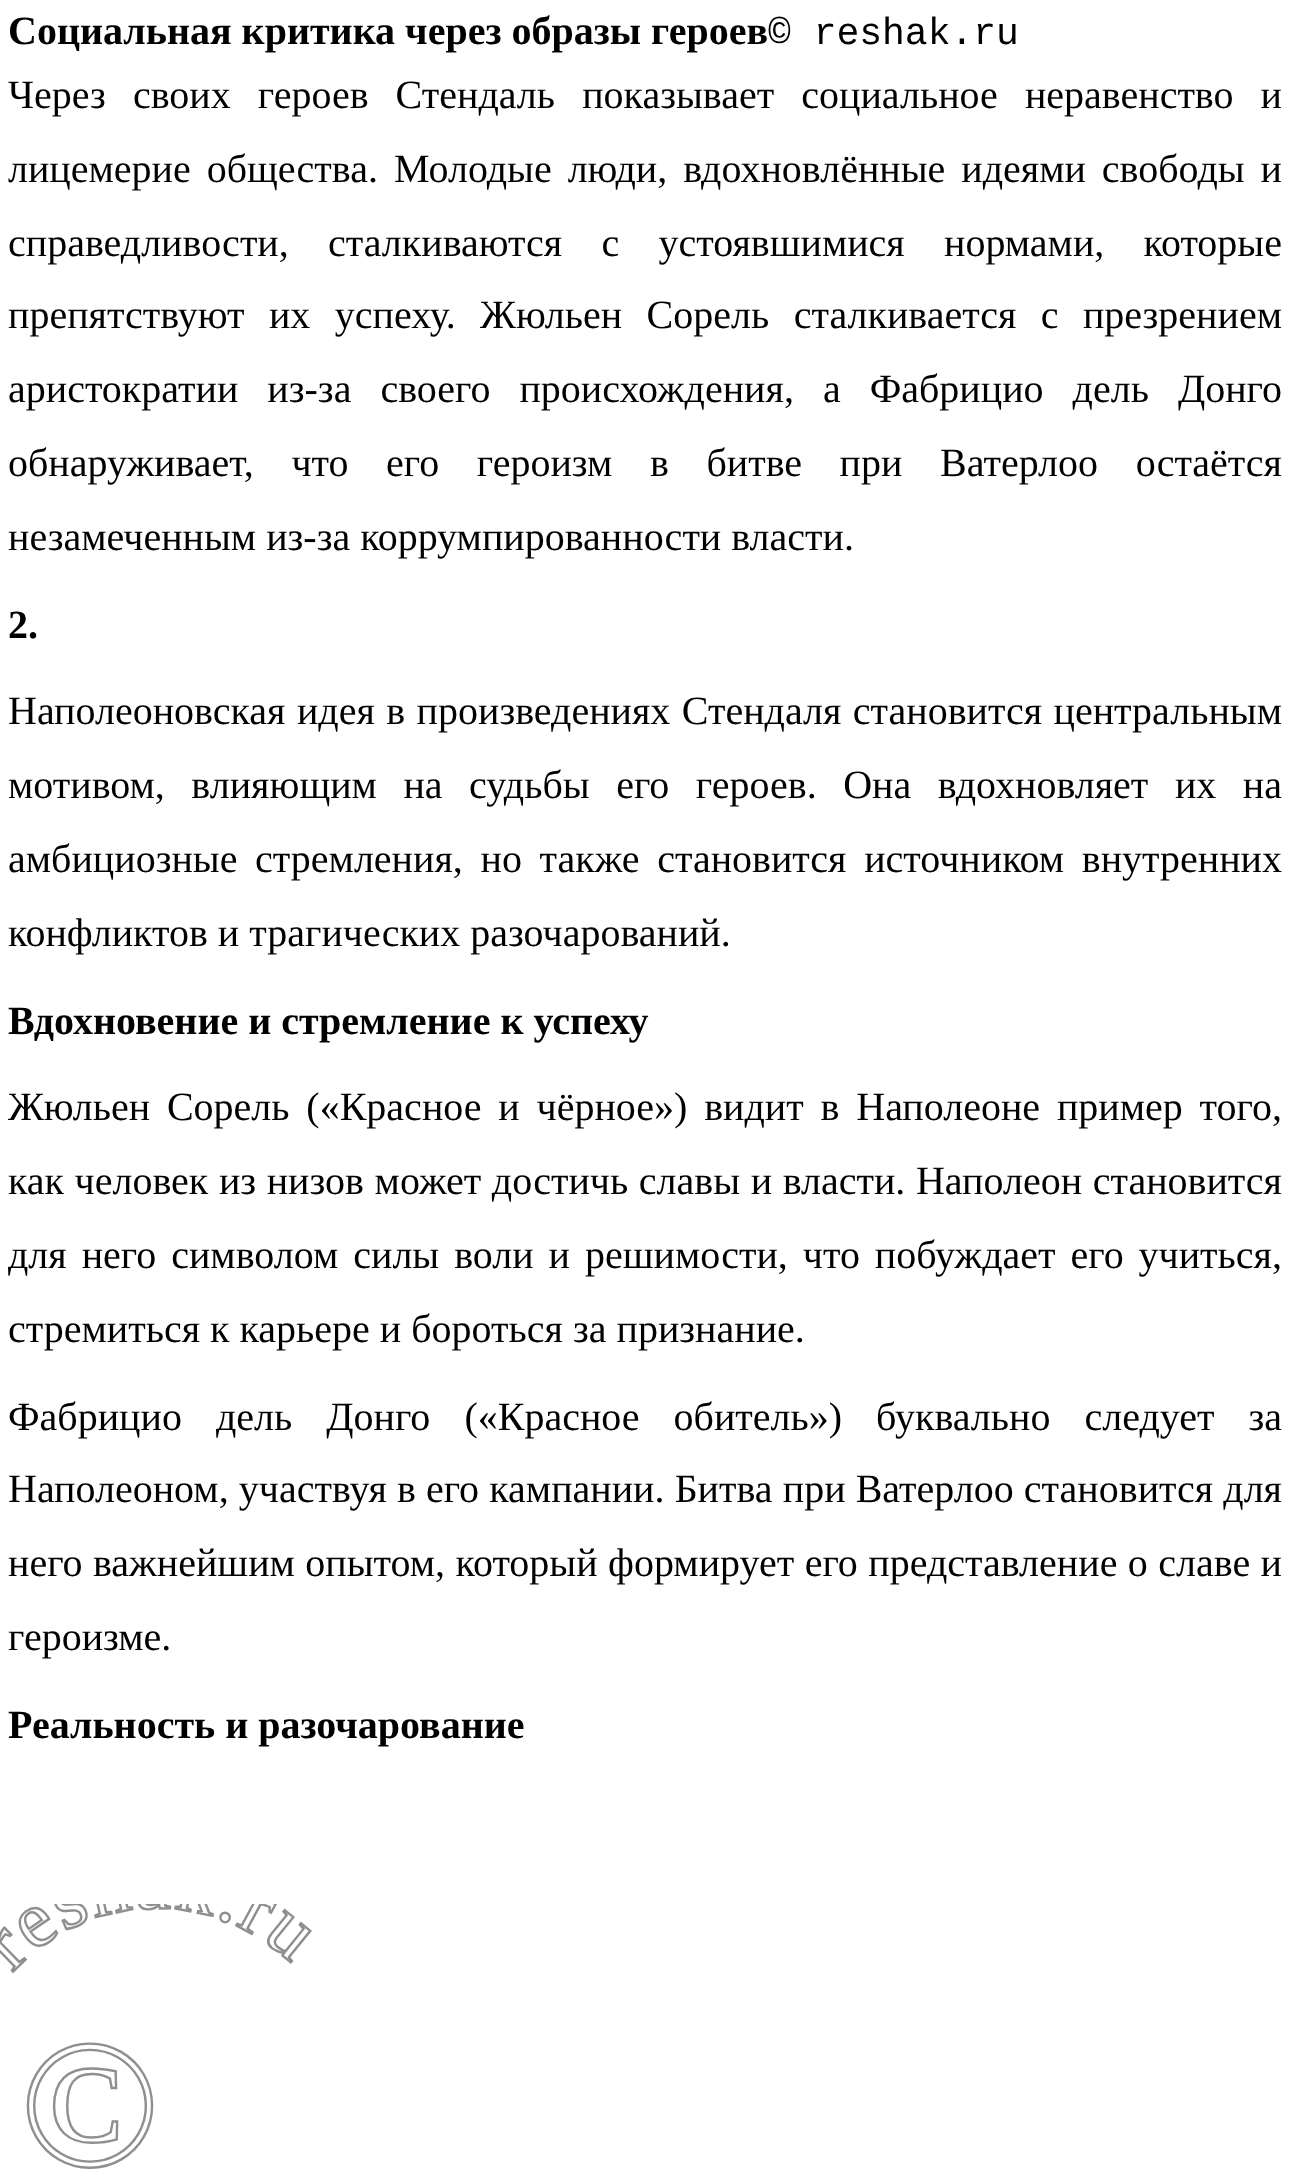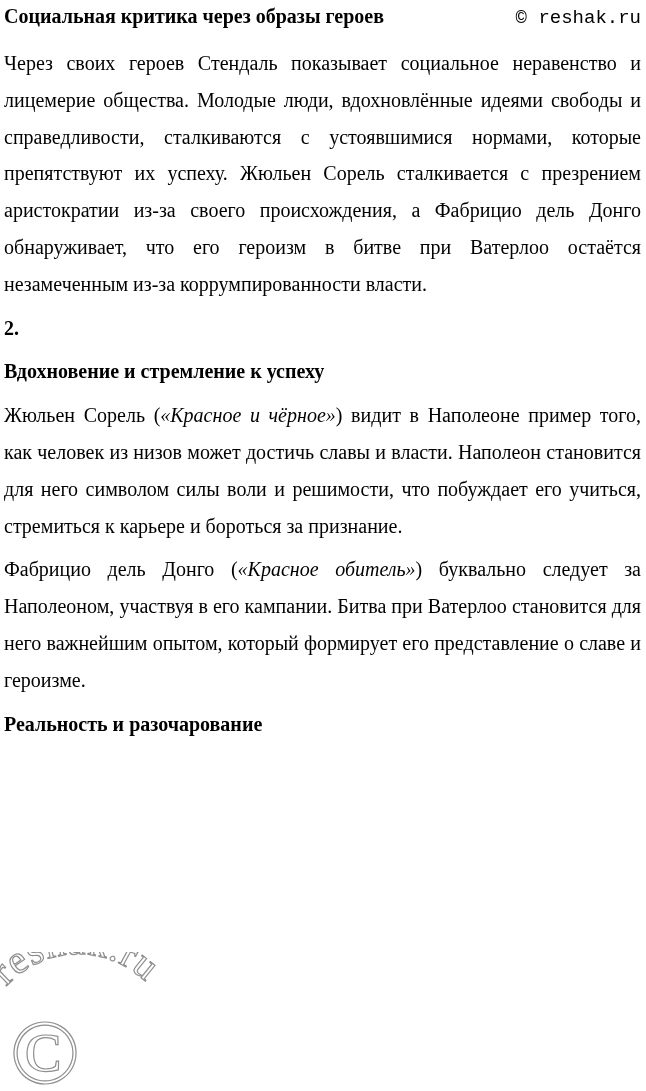--- a/index.html
+++ b/index.html
@@ -8,23 +8,23 @@
     height: 1091px;
     background: #ffffff;
     color: #000000;
     font-family: "Liberation Serif", "DejaVu Serif", serif;
     overflow: hidden;
     position: relative;
   }
   .page { padding: 3px 5px 0 4px; }
   .header {
     display: flex;
-    justify-content: space-between;
+    justify-content: flex-start;
     align-items: baseline;
-    margin-bottom: 14px;
+    margin-bottom: 0;
   }
   .title {
     margin: 0;
     font-size: 20px;
     line-height: 26px;
     font-weight: bold;
   }
   .copyright {
     font-size: 19px;
     line-height: 26px;
@@ -34,21 +34,21 @@
   .block {
     font-size: 20px;
     line-height: 36.8px;
     margin: 0 0 7px 0;
     text-align: justify;
   }
   .block.heading {
     font-weight: bold;
     text-align: left;
   }
-  .italic { font-style: italic; }
+  .italic { }
   .watermark {
     position: absolute;
     left: 0;
     top: 952px;
     pointer-events: none;
   }
   .wm-outline {
     fill: none;
     stroke: #8f8f8f;
     stroke-width: 1.2px;
@@ -60,20 +60,21 @@
 <body>
 
 <div class="page">
   <div class="header">
     <h1 class="title">Социальная критика через образы героев</h1>
     <div class="copyright">© reshak.ru</div>
   </div>
   <div class="content">
       <div class="block paragraph"><span>Через своих героев Стендаль показывает социальное неравенство и лицемерие общества. Молодые люди, вдохновлённые идеями свободы и справедливости, сталкиваются с устоявшимися нормами, которые препятствуют их успеху. Жюльен Сорель сталкивается с презрением аристократии из-за своего происхождения, а Фабрицио дель Донго обнаруживает, что его героизм в битве при Ватерлоо остаётся незамеченным из-за коррумпированности власти.</span></div>
       <div class="block heading"><span>2.</span></div>
+      <div class="block paragraph"><span>Наполеоновская идея в произведениях Стендаля становится центральным мотивом, влияющим на судьбы его героев. Она вдохновляет их на амбициозные стремления, но также становится источником внутренних конфликтов и трагических разочарований.</span></div>
       <div class="block heading"><span>Вдохновение и стремление к успеху</span></div>
       <div class="block paragraph"><span>Жюльен Сорель (</span><span class="italic">«Красное и чёрное»</span><span>) видит в Наполеоне пример того, как человек из низов может достичь славы и власти. Наполеон становится для него символом силы воли и решимости, что побуждает его учиться, стремиться к карьере и бороться за признание.</span></div>
       <div class="block paragraph"><span>Фабрицио дель Донго (</span><span class="italic">«Красное обитель»</span><span>) буквально следует за Наполеоном, участвуя в его кампании. Битва при Ватерлоо становится для него важнейшим опытом, который формирует его представление о славе и героизме.</span></div>
       <div class="block heading"><span>Реальность и разочарование</span></div>
     </div>
 </div>
 
 <svg class="watermark" width="210" height="140" viewBox="0 0 210 140" aria-hidden="true">
   <defs>
     <path id="wmArc" d="M 5 36 A 96 96 0 0 1 170 126" fill="none"></path>

